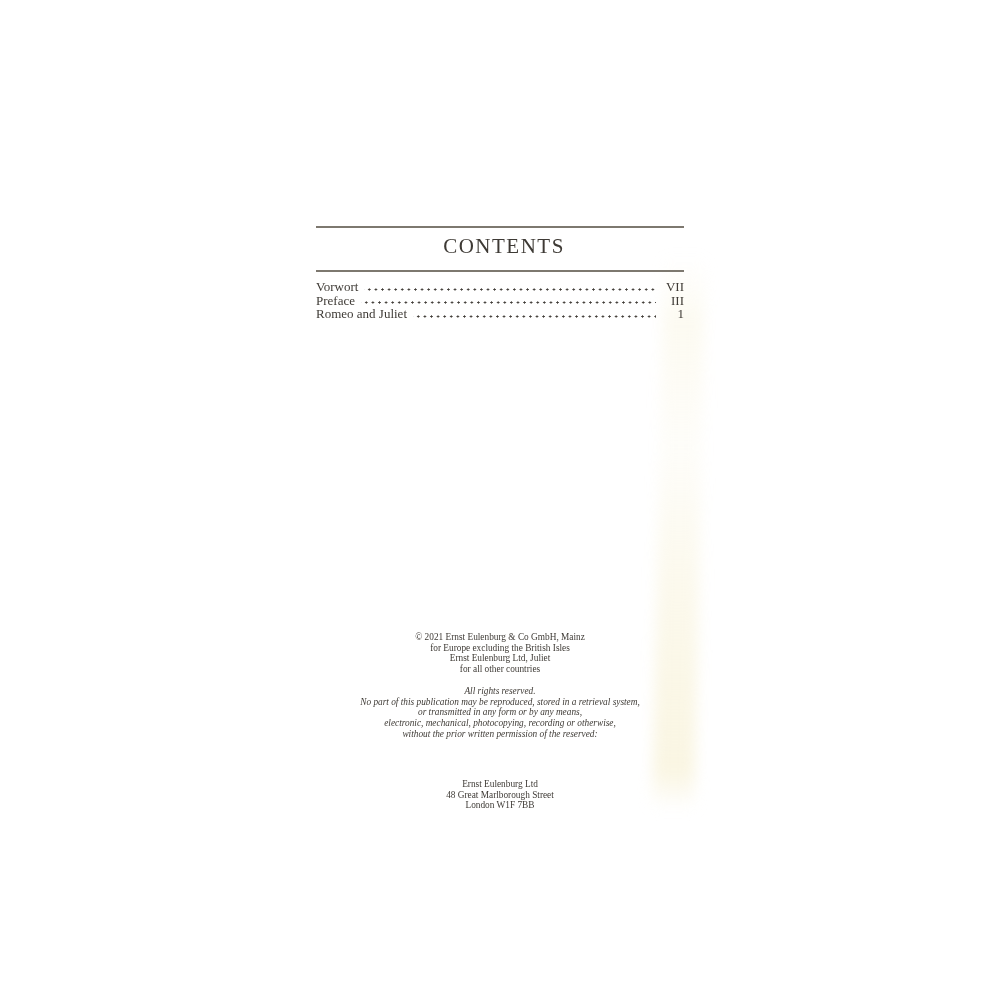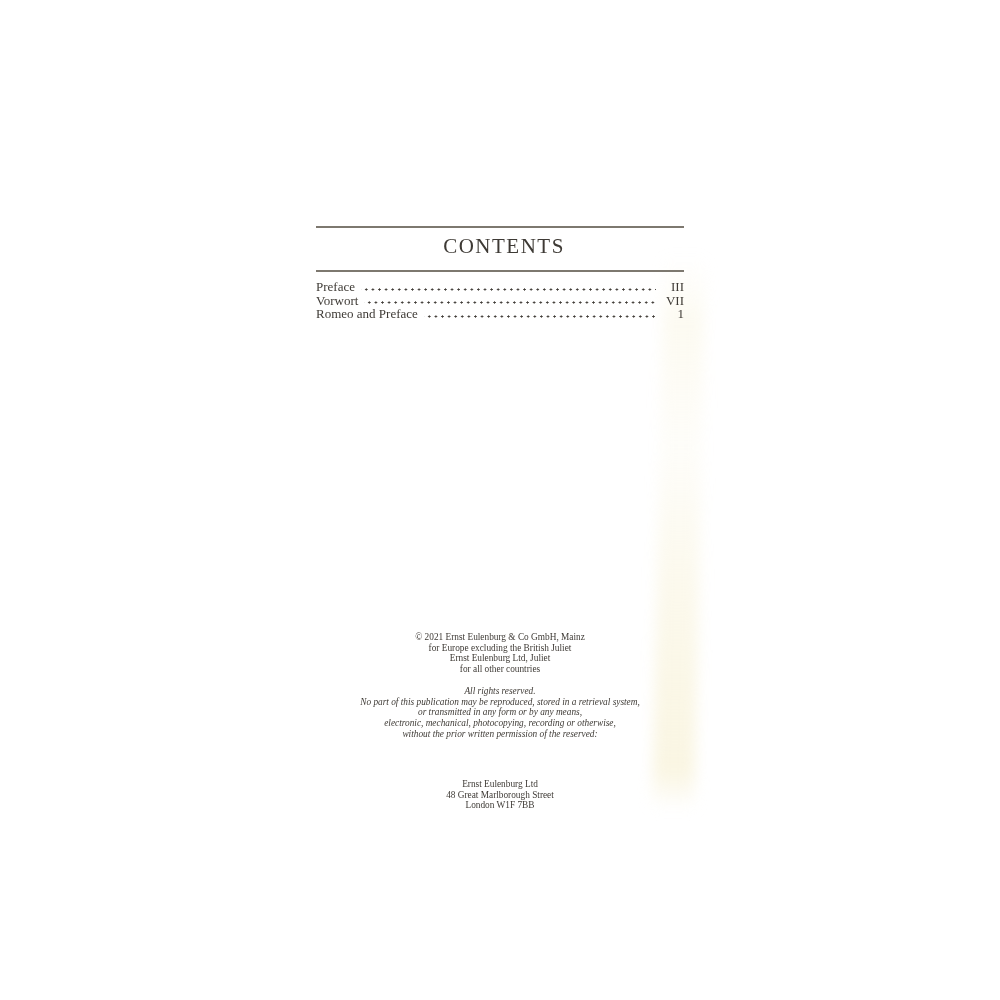--- a/index.html
+++ b/index.html
@@ -118,39 +118,39 @@
   <div class="content-col">
 
     <div class="rule rule-top"></div>
 
     <h1 class="heading">CONTENTS</h1>
 
     <div class="rule rule-bottom"></div>
 
     <div class="toc">
       <div class="toc-row">
+        <span class="toc-label">Vorwort</span>
+        <span class="toc-leader"></span>
+        <span class="toc-page">VII</span>
+      </div>
+      <div class="toc-row">
         <span class="toc-label">Preface</span>
         <span class="toc-leader"></span>
         <span class="toc-page">III</span>
       </div>
       <div class="toc-row">
-        <span class="toc-label">Vorwort</span>
-        <span class="toc-leader"></span>
-        <span class="toc-page">VII</span>
-      </div>
-      <div class="toc-row">
-        <span class="toc-label">Romeo and Preface</span>
+        <span class="toc-label">Romeo and Juliet</span>
         <span class="toc-leader"></span>
         <span class="toc-page">1</span>
       </div>
     </div>
 
     <div class="cr-block cr-publisher">
       <div class="cr-line">© 2021 Ernst Eulenburg &amp; Co GmbH, Mainz</div>
-      <div class="cr-line">for Europe excluding the British Juliet</div>
+      <div class="cr-line">for Europe excluding the British Isles</div>
       <div class="cr-line">Ernst Eulenburg Ltd, Juliet</div>
       <div class="cr-line">for all other countries</div>
     </div>
 
     <div class="cr-block cr-rights">
       <div class="cr-line">All rights reserved.</div>
       <div class="cr-line">No part of this publication may be reproduced, stored in a retrieval system,</div>
       <div class="cr-line">or transmitted in any form or by any means,</div>
       <div class="cr-line">electronic, mechanical, photocopying, recording or otherwise,</div>
       <div class="cr-line">without the prior written permission of the reserved:</div>

